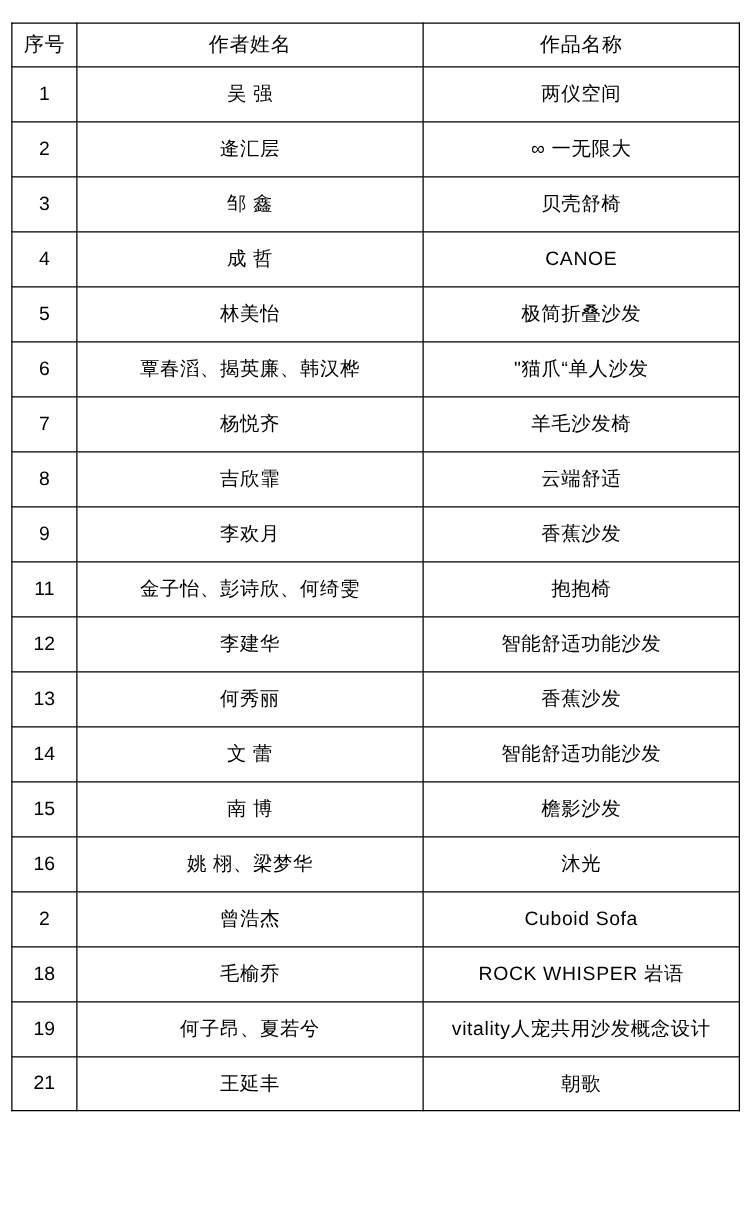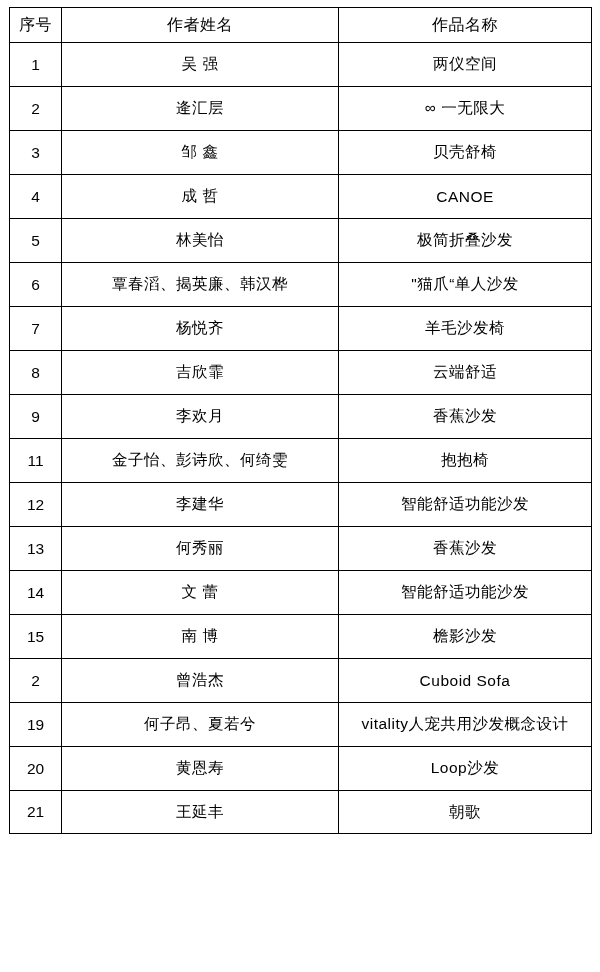--- a/index.html
+++ b/index.html
@@ -17,21 +17,21 @@
   .sheet {
     width: 600px;
     height: 972px;
     position: relative;
     box-sizing: border-box;
   }
   table.entry-table {
     border-collapse: collapse;
     width: 582px;
     margin-left: 9px;
-    margin-top: 7px;
+    margin-top: 18px;
     table-layout: fixed;
   }
   table.entry-table col.c-index { width: 52px; }
   table.entry-table col.c-author { width: 277px; }
   table.entry-table col.c-work { width: 253px; }
 
   table.entry-table th,
   table.entry-table td {
     border: 1px solid #000000;
     text-align: center;
@@ -145,33 +145,38 @@
           <td class="index-cell">14</td>
           <td class="author-cell">文  蕾</td>
           <td class="work-cell">智能舒适功能沙发</td>
         </tr>
         <tr>
           <td class="index-cell">15</td>
           <td class="author-cell">南  博</td>
           <td class="work-cell">檐影沙发</td>
         </tr>
         <tr>
+          <td class="index-cell">16</td>
+          <td class="author-cell">姚  栩、梁梦华</td>
+          <td class="work-cell">沐光</td>
+        </tr>
+        <tr>
           <td class="index-cell">2</td>
           <td class="author-cell">曾浩杰</td>
           <td class="work-cell">Cuboid Sofa</td>
         </tr>
         <tr>
+          <td class="index-cell">18</td>
+          <td class="author-cell">毛榆乔</td>
+          <td class="work-cell">ROCK WHISPER 岩语</td>
+        </tr>
+        <tr>
           <td class="index-cell">19</td>
           <td class="author-cell">何子昂、夏若兮</td>
           <td class="work-cell">vitality人宠共用沙发概念设计</td>
-        </tr>
-        <tr>
-          <td class="index-cell">20</td>
-          <td class="author-cell">黄恩寿</td>
-          <td class="work-cell">Loop沙发</td>
         </tr>
         <tr>
           <td class="index-cell">21</td>
           <td class="author-cell">王延丰</td>
           <td class="work-cell">朝歌</td>
         </tr>
       </tbody>
   </table>
 </div>
 

